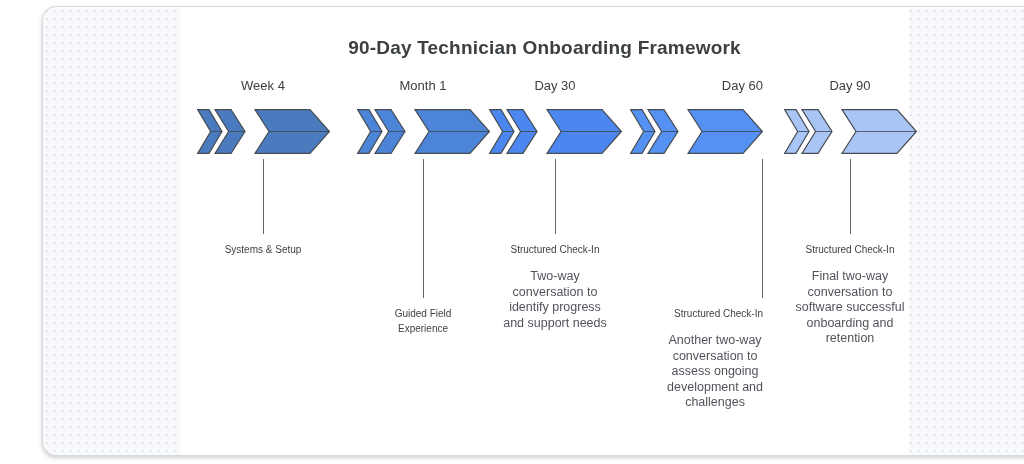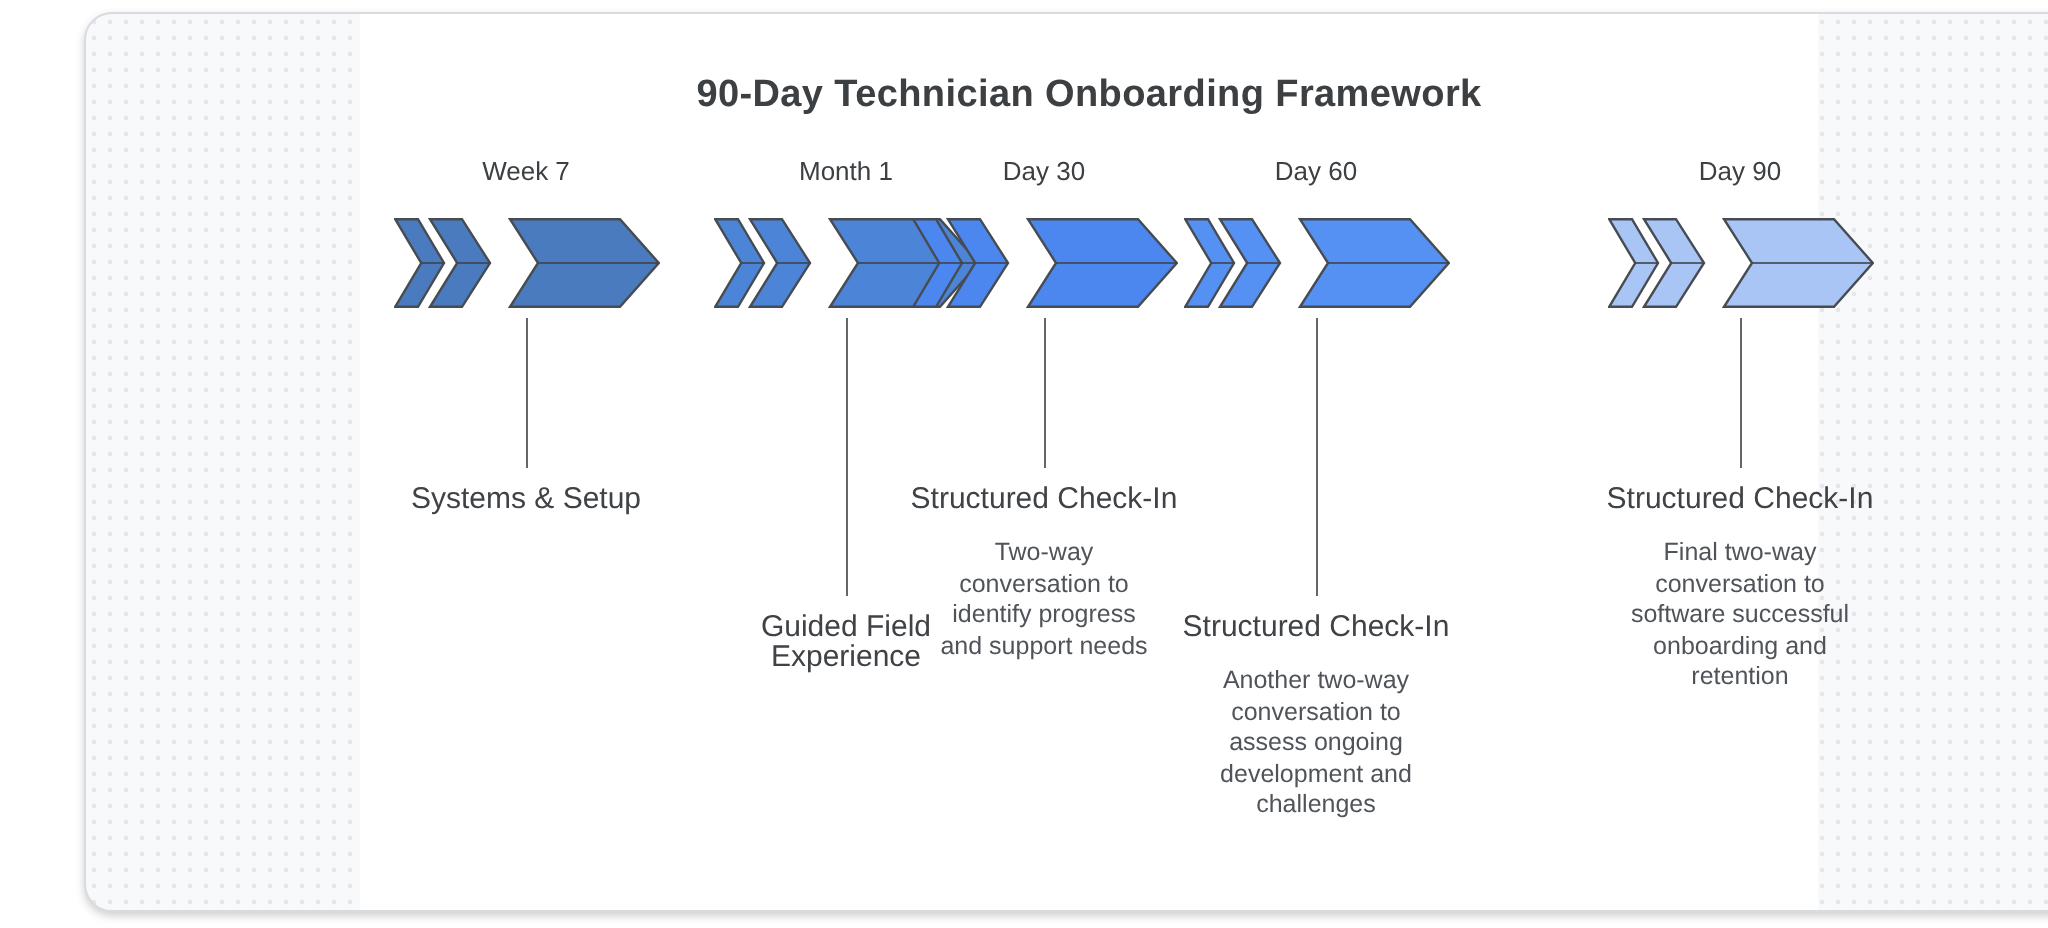--- a/index.html
+++ b/index.html
@@ -42,38 +42,38 @@
   .chevrons{display:block;}
   .chevrons polygon{stroke:#474c52;stroke-width:1.2;stroke-linejoin:miter;}
   .chevrons line.midline{stroke:#3f444a;stroke-width:1;opacity:.8;}
   .connector{
     width:1px;background:#63666a;margin-top:5px;
   }
   .stage.near .connector{height:75px;}
   .stage.far  .connector{height:139px;}
   .stage-heading{
     margin-top:8px;
-    font-size:15px;line-height:15px;color:#3f4246;
+    font-size:10px;line-height:15px;color:#3f4246;
     text-align:center;white-space:pre-line;
   }
   .stage-body{
     margin-top:12px;
     font-size:12.5px;line-height:15.5px;color:#50545a;
     text-align:center;white-space:pre-line;
   }
 </style>
 </head>
 <body>
 
 <div class="card">
   <div class="canvas"></div>
   <div class="diagram-title">90-Day Technician Onboarding Framework</div>
   <div id="stages">
   <div class="stage near" style="left: 145px;">
-    <div class="stage-label">Week 7</div>
+    <div class="stage-label">Week 4</div>
     <svg class="chevrons" width="133" height="45" viewBox="0 0 133 45">
       <polygon class="chev chev1" points="0.6,0.6 12,0.6 25,22.5 12,44.4 0.6,44.4 13.6,22.5" fill="#4a7bbe"></polygon>
       <polygon class="chev chev2" points="18,0.6 34,0.6 48,22.5 34,44.4 18,44.4 31.6,22.5" fill="#4a7bbe"></polygon>
       <polygon class="chev chev3" points="58,0.6 113,0.6 132.4,22.5 113,44.4 58,44.4 72,22.5" fill="#4a7bbe"></polygon>
       <line class="midline" x1="13.6" y1="22.5" x2="25" y2="22.5"></line>
       <line class="midline" x1="31.6" y1="22.5" x2="48" y2="22.5"></line>
       <line class="midline" x1="72" y1="22.5" x2="132.4" y2="22.5"></line>
     </svg>
     <div class="connector"></div>
     <div class="stage-heading">Systems &amp; Setup</div>
@@ -87,58 +87,58 @@
       <polygon class="chev chev3" points="58,0.6 113,0.6 132.4,22.5 113,44.4 58,44.4 72,22.5" fill="#4c84d8"></polygon>
       <line class="midline" x1="13.6" y1="22.5" x2="25" y2="22.5"></line>
       <line class="midline" x1="31.6" y1="22.5" x2="48" y2="22.5"></line>
       <line class="midline" x1="72" y1="22.5" x2="132.4" y2="22.5"></line>
     </svg>
     <div class="connector"></div>
     <div class="stage-heading">Guided Field
 Experience</div>
   </div>
 
-  <div class="stage near" style="left: 404px; align-items: center;">
+  <div class="stage near" style="left: 437px; align-items: center;">
     <div class="stage-label">Day 30</div>
     <svg class="chevrons" width="133" height="45" viewBox="0 0 133 45">
       <polygon class="chev chev1" points="0.6,0.6 12,0.6 25,22.5 12,44.4 0.6,44.4 13.6,22.5" fill="#4b87ee"></polygon>
       <polygon class="chev chev2" points="18,0.6 34,0.6 48,22.5 34,44.4 18,44.4 31.6,22.5" fill="#4b87ee"></polygon>
       <polygon class="chev chev3" points="58,0.6 113,0.6 132.4,22.5 113,44.4 58,44.4 72,22.5" fill="#4b87ee"></polygon>
       <line class="midline" x1="13.6" y1="22.5" x2="25" y2="22.5"></line>
       <line class="midline" x1="31.6" y1="22.5" x2="48" y2="22.5"></line>
       <line class="midline" x1="72" y1="22.5" x2="132.4" y2="22.5"></line>
     </svg>
     <div class="connector"></div>
     <div class="stage-heading">Structured Check-In</div>
     <div class="stage-body">Two-way
 conversation to
 identify progress
 and support needs</div>
   </div>
 
-  <div class="stage far" style="left: 540px;">
+  <div class="stage far" style="left: 570px; align-items: flex-end;">
     <div class="stage-label">Day 60</div>
     <svg class="chevrons" width="133" height="45" viewBox="0 0 133 45">
       <polygon class="chev chev1" points="0.6,0.6 12,0.6 25,22.5 12,44.4 0.6,44.4 13.6,22.5" fill="#5590f3"></polygon>
       <polygon class="chev chev2" points="18,0.6 34,0.6 48,22.5 34,44.4 18,44.4 31.6,22.5" fill="#5590f3"></polygon>
       <polygon class="chev chev3" points="58,0.6 113,0.6 132.4,22.5 113,44.4 58,44.4 72,22.5" fill="#5590f3"></polygon>
       <line class="midline" x1="13.6" y1="22.5" x2="25" y2="22.5"></line>
       <line class="midline" x1="31.6" y1="22.5" x2="48" y2="22.5"></line>
       <line class="midline" x1="72" y1="22.5" x2="132.4" y2="22.5"></line>
     </svg>
     <div class="connector"></div>
     <div class="stage-heading">Structured Check-In</div>
     <div class="stage-body">Another two-way
 conversation to
 assess ongoing
 development and
 challenges</div>
   </div>
 
-  <div class="stage near" style="left: 752px;">
+  <div class="stage near" style="left: 732px;">
     <div class="stage-label">Day 90</div>
     <svg class="chevrons" width="133" height="45" viewBox="0 0 133 45">
       <polygon class="chev chev1" points="0.6,0.6 12,0.6 25,22.5 12,44.4 0.6,44.4 13.6,22.5" fill="#a9c5f6"></polygon>
       <polygon class="chev chev2" points="18,0.6 34,0.6 48,22.5 34,44.4 18,44.4 31.6,22.5" fill="#a9c5f6"></polygon>
       <polygon class="chev chev3" points="58,0.6 113,0.6 132.4,22.5 113,44.4 58,44.4 72,22.5" fill="#a9c5f6"></polygon>
       <line class="midline" x1="13.6" y1="22.5" x2="25" y2="22.5"></line>
       <line class="midline" x1="31.6" y1="22.5" x2="48" y2="22.5"></line>
       <line class="midline" x1="72" y1="22.5" x2="132.4" y2="22.5"></line>
     </svg>
     <div class="connector"></div>

